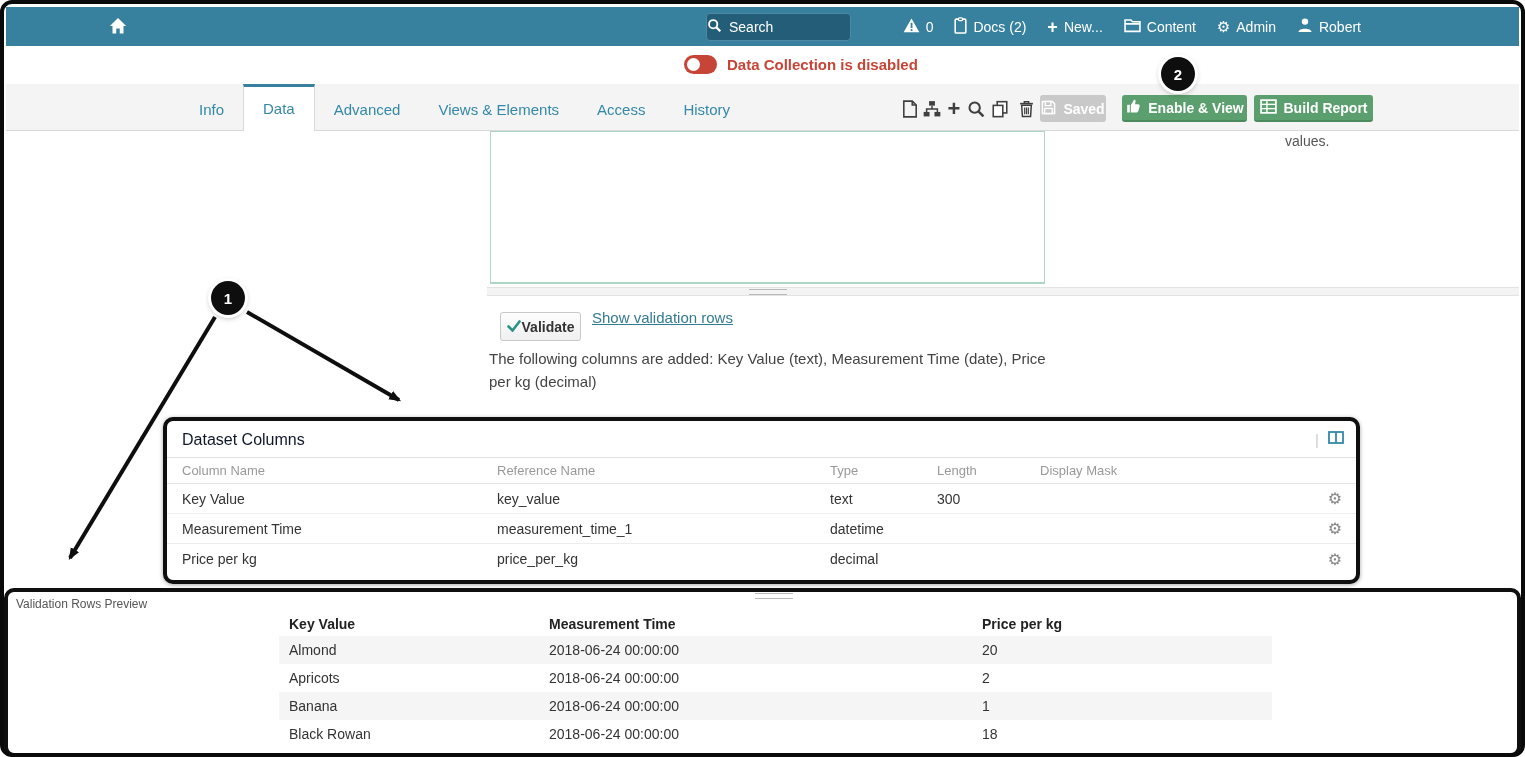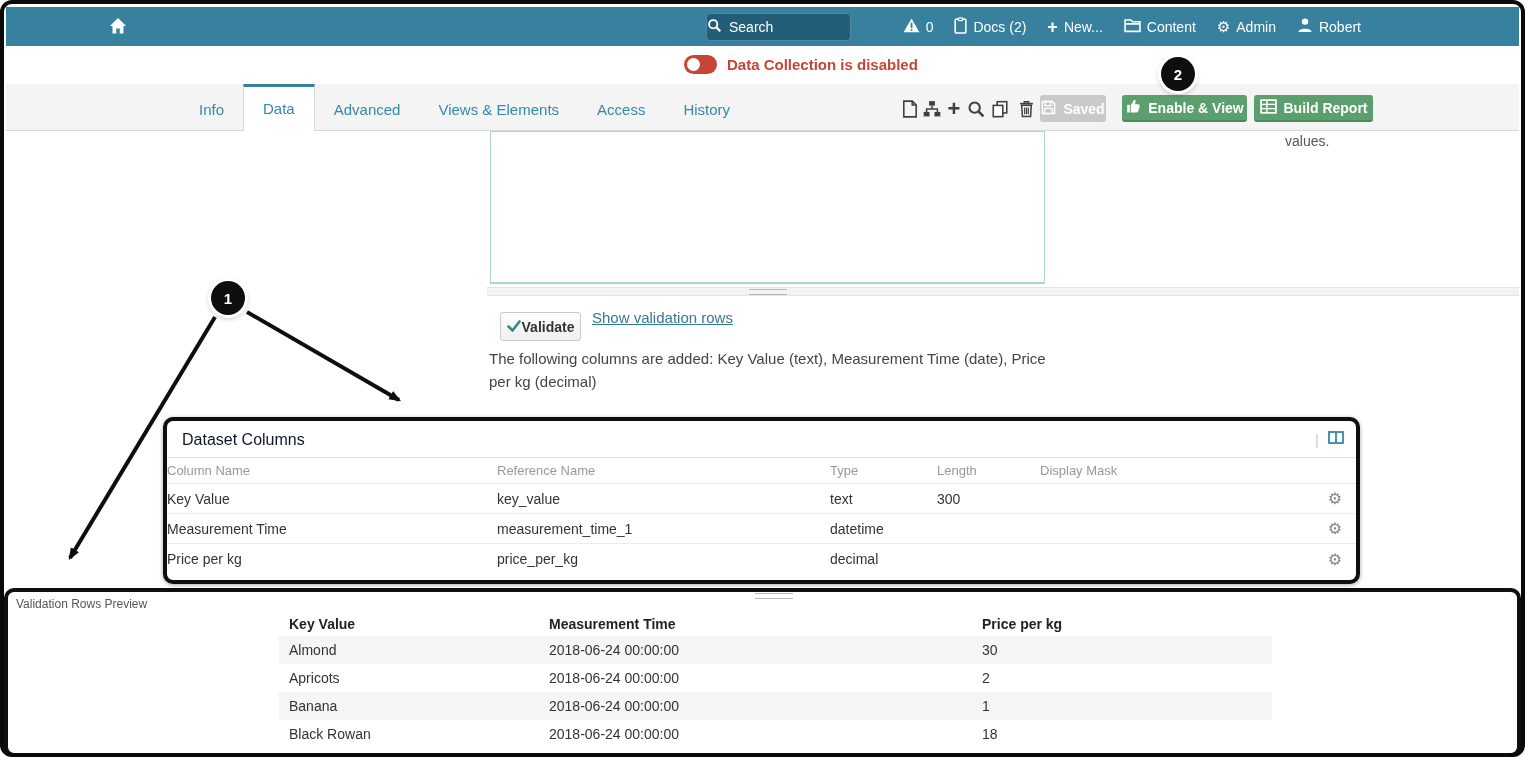--- a/index.html
+++ b/index.html
@@ -49,21 +49,21 @@
   #cols-note { position:absolute; left:489px; top:347px; width:575px; font-size:15px; color:#444; line-height:23px; }
 
   
   #ds-panel { position:absolute; left:163px; top:417px; width:1197px; height:167px; background:#fff; border:4px solid #0f0f0f; border-radius:10px; z-index:20; box-shadow:0 1px 4px rgba(0,0,0,.35); }
   #ds-title-row { position:relative; height:37px; border-bottom:1px solid #e2e2e2; }
   #ds-title { position:absolute; left:15px; top:10px; font-size:16px; color:#0f172a; }
   #ds-panel-tools { position:absolute; right:12px; top:9px; display:flex; align-items:center; gap:9px; }
   #ds-panel-tools .sep { color:#ccc; font-size:15px; }
   .ds-grid { display:grid; grid-template-columns:330px 333px 107px 103px 230px 1fr; align-items:center; }
   #ds-head { height:26px; border-bottom:1px solid #e6e6e6; font-size:13px; color:#999; }
-  .ds-grid > div:first-child { }
+  .ds-grid > div:first-child { padding-left:15px; }
   .ds-row { height:30px; border-bottom:1px solid #ededed; font-size:14px; color:#333; }
   .ds-row:last-child { border-bottom:none; }
   .gear-cell { text-align:right; padding-right:14px; color:#878787; font-size:16px; cursor:pointer; }
 
   
   #vp-panel { position:absolute; left:4px; top:588px; width:1517px; height:169px; background:#fff; border:4px solid #0f0f0f; border-radius:10px; z-index:20; overflow:hidden; }
   #vp-title { position:absolute; left:8px; top:5px; font-size:12px; color:#555; }
   #vp-grip { left:747px; top:1px; }
   #vp-table { position:absolute; left:271px; top:20px; width:993px; }
   .vp-grid { display:grid; grid-template-columns:260px 433px 300px; align-items:center; }
@@ -306,21 +306,21 @@
     <div class="grip" id="vp-grip"></div>
     <div id="vp-table">
       <div class="vp-grid" id="vp-head">
         <div>Key Value</div>
         <div>Measurement Time</div>
         <div>Price per kg</div>
       </div>
       <div class="vp-grid vp-row striped">
         <div>Almond</div>
         <div>2018-06-24 00:00:00</div>
-        <div>30</div>
+        <div>20</div>
       </div>
       <div class="vp-grid vp-row">
         <div>Apricots</div>
         <div>2018-06-24 00:00:00</div>
         <div>2</div>
       </div>
       <div class="vp-grid vp-row striped">
         <div>Banana</div>
         <div>2018-06-24 00:00:00</div>
         <div>1</div>

